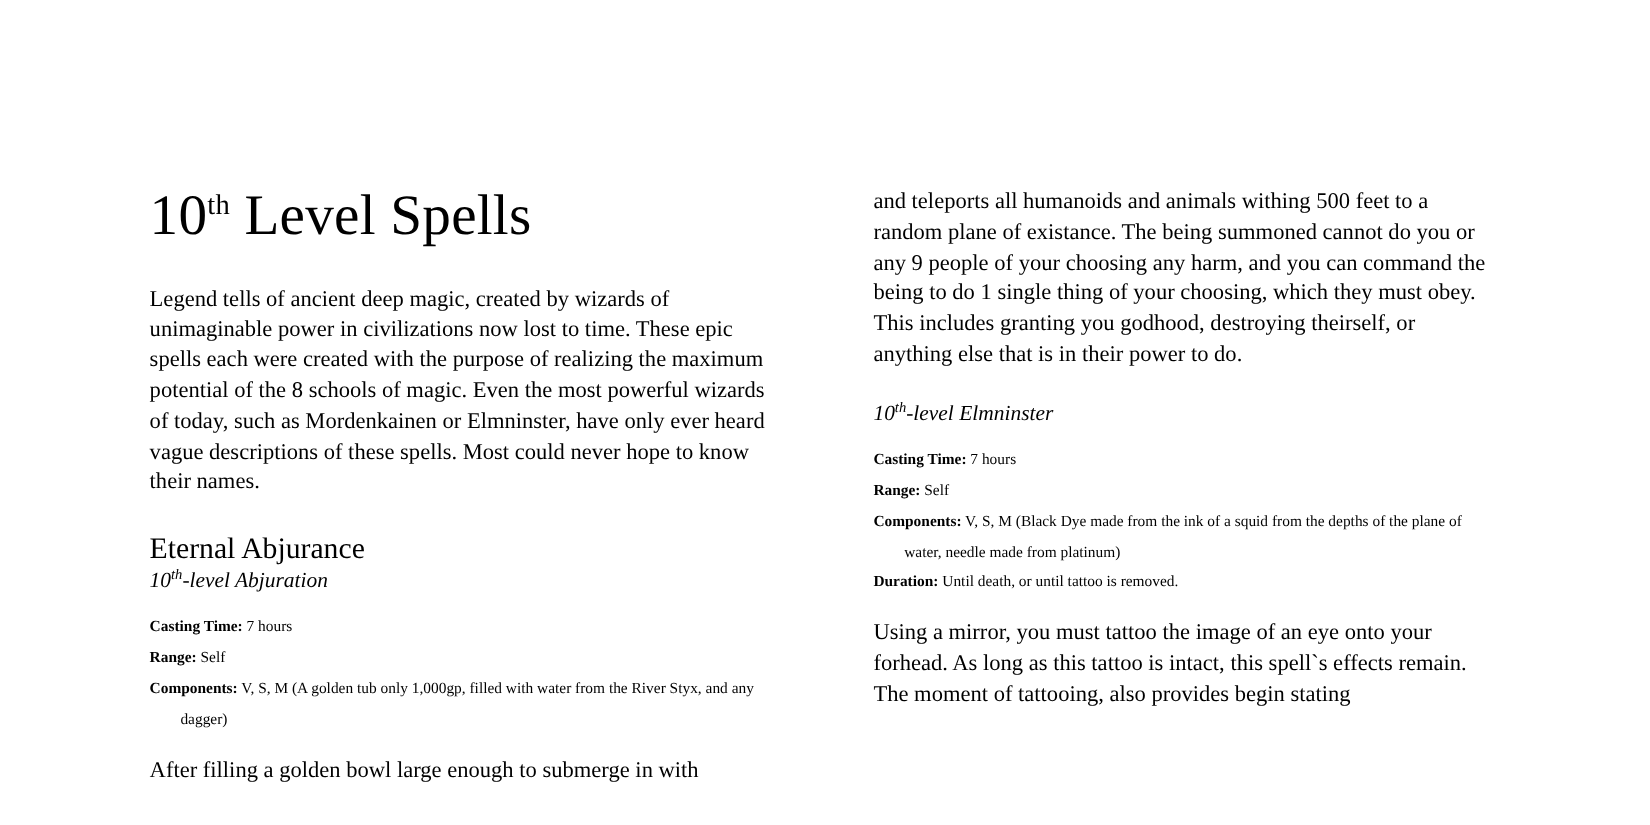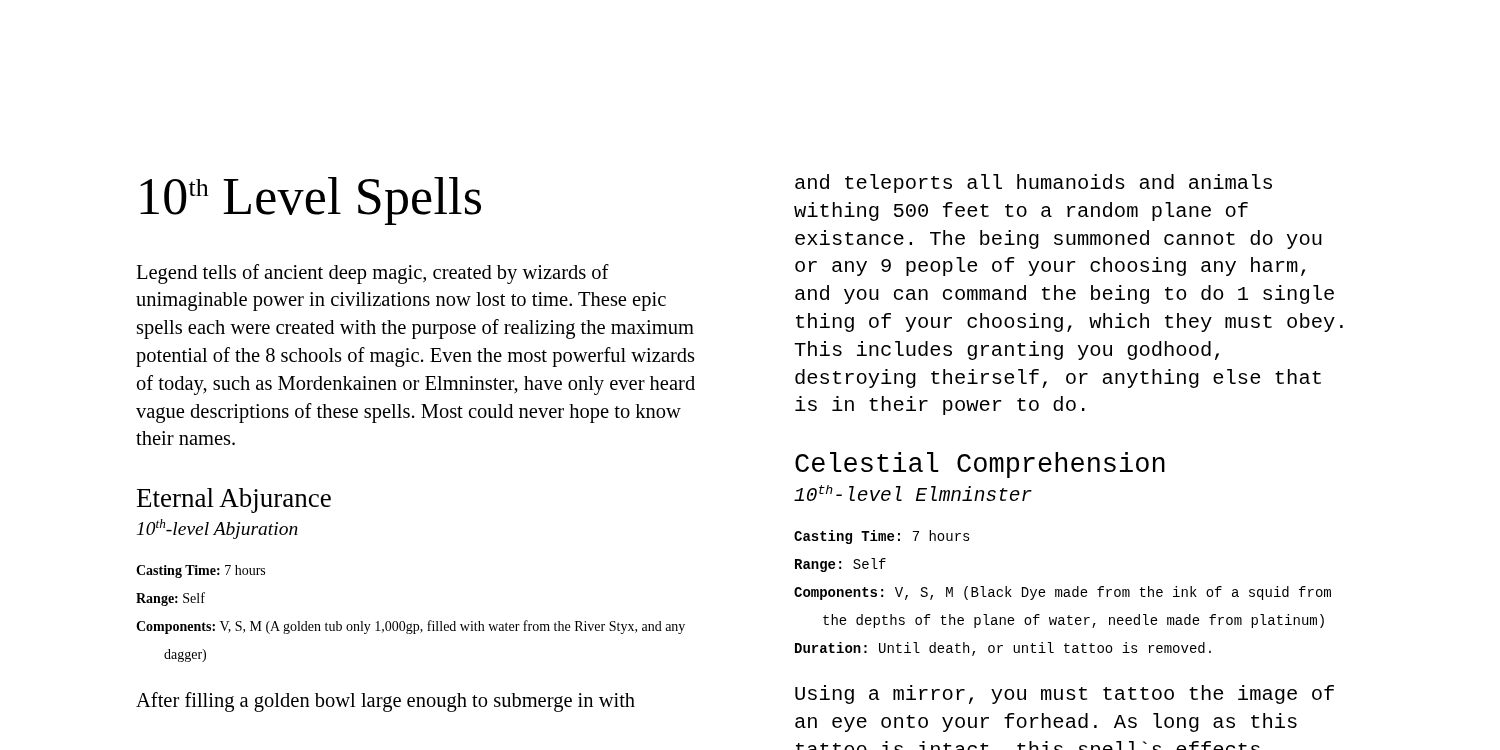--- a/index.html
+++ b/index.html
@@ -35,21 +35,20 @@
   .col-left {
     width: 700px;
     padding: 170px 0 0 136px;
   }
   .col-gap {
     width: 94px;
   }
   .col-right {
     width: 706px;
     padding: 170px 145px 0 0;
-    font-family: Liberation Mono, monospace;
   }
 
   .page-title {
     font-size: 52px;
     line-height: 1.05;
     font-weight: normal;
     margin: 0 0 34px 0;
     letter-spacing: 0.2px;
   }
   .page-title sup {
@@ -129,21 +128,20 @@
       </div>
 
       <p class="body-text clip-bottom">After filling a golden bowl large enough to submerge in with</p>
     </div>
 
     <div class="col col-gap"></div>
 
     <div class="col col-right">
       <p class="body-text first-para">and teleports all humanoids and animals withing 500 feet to a random plane of existance. The being summoned cannot do you or any 9 people of your choosing any harm, and you can command the being to do 1 single thing of your choosing, which they must obey. This includes granting you godhood, destroying theirself, or anything else that is in their power to do.</p>
 
-      <h2 class="spell-name">Celestial Comprehension</h2>
       <div class="spell-school"><span>10</span><sup>th</sup><span>-level Elmninster</span></div>
 
       <div class="spell-props">
         <p class="prop"><b>Casting Time:</b> <span>7 hours</span></p>
         <p class="prop"><b>Range:</b> <span>Self</span></p>
         <p class="prop"><b>Components:</b> <span>V, S, M (Black Dye made from the ink of a squid from the depths of the plane of water, needle made from platinum)</span></p>
         <p class="prop"><b>Duration:</b> <span>Until death, or until tattoo is removed.</span></p>
       </div>
 
       <p class="body-text clip-bottom">Using a mirror, you must tattoo the image of an eye onto your forhead. As long as this tattoo is intact, this spell`s effects remain. The moment of tattooing, also provides begin stating</p>

